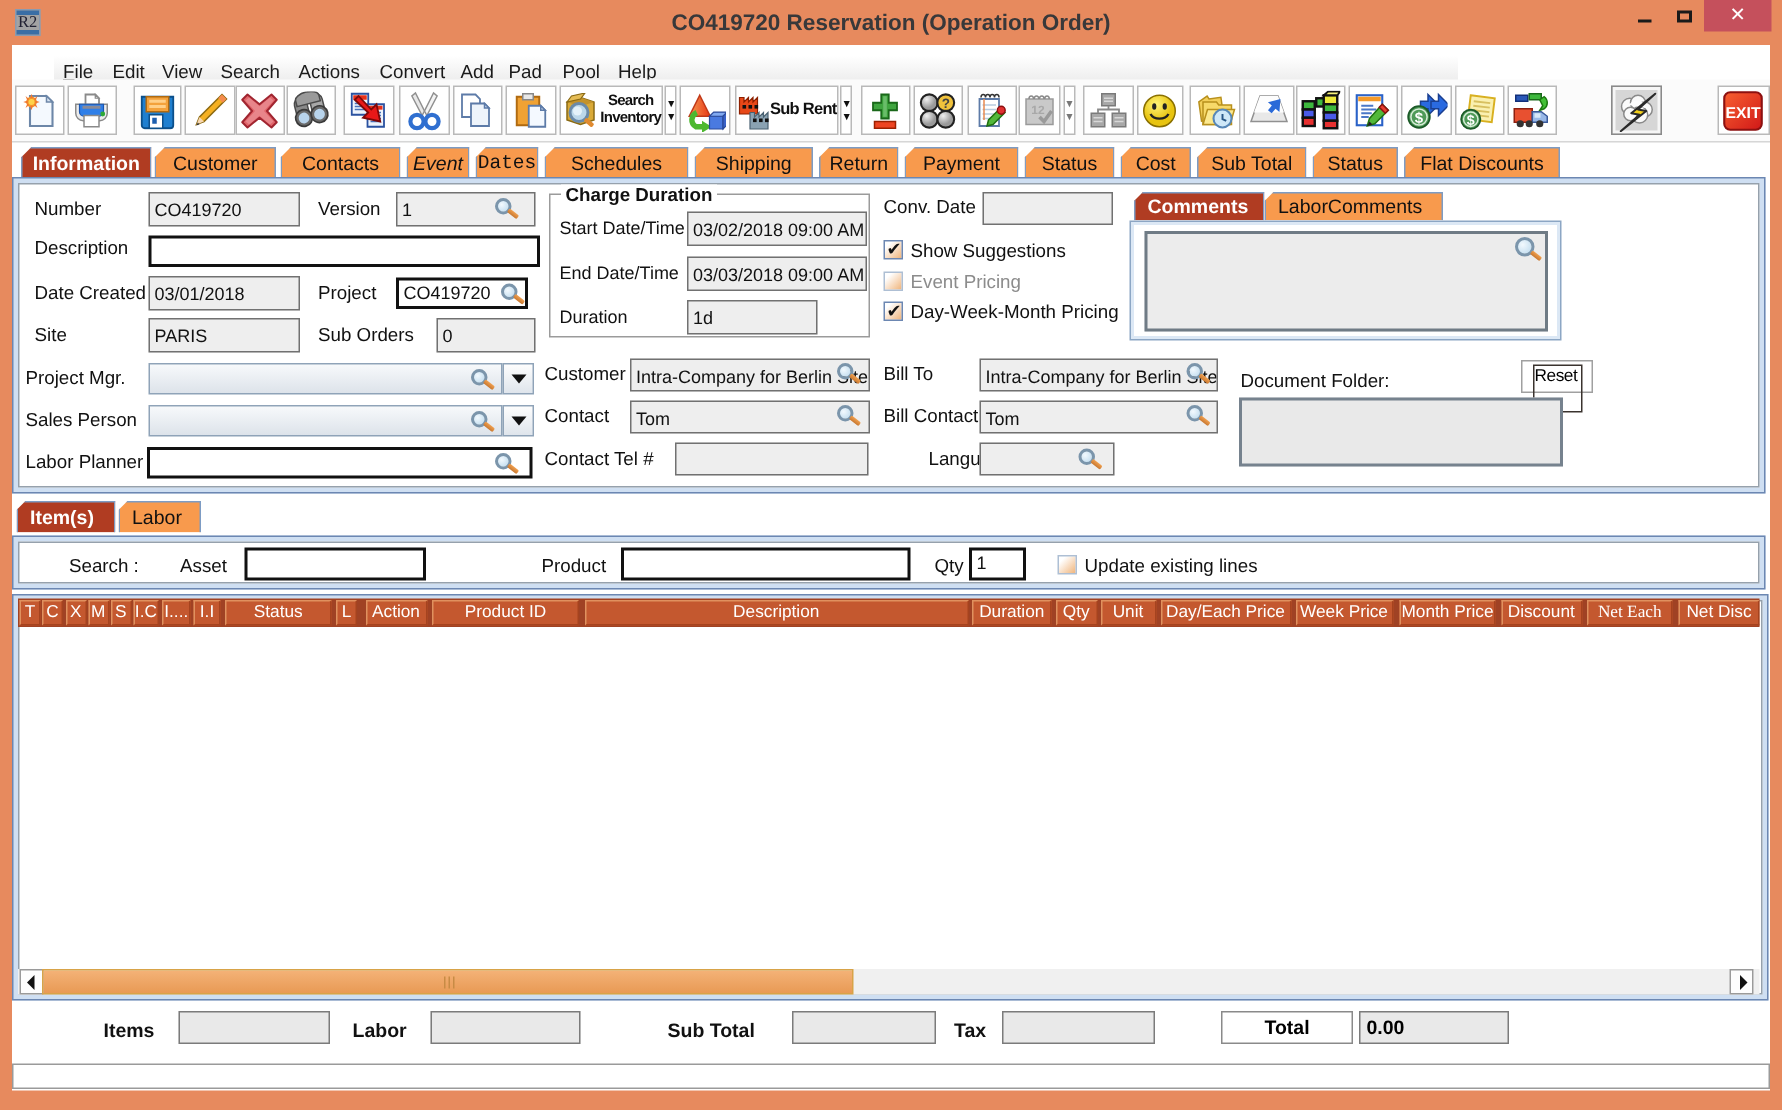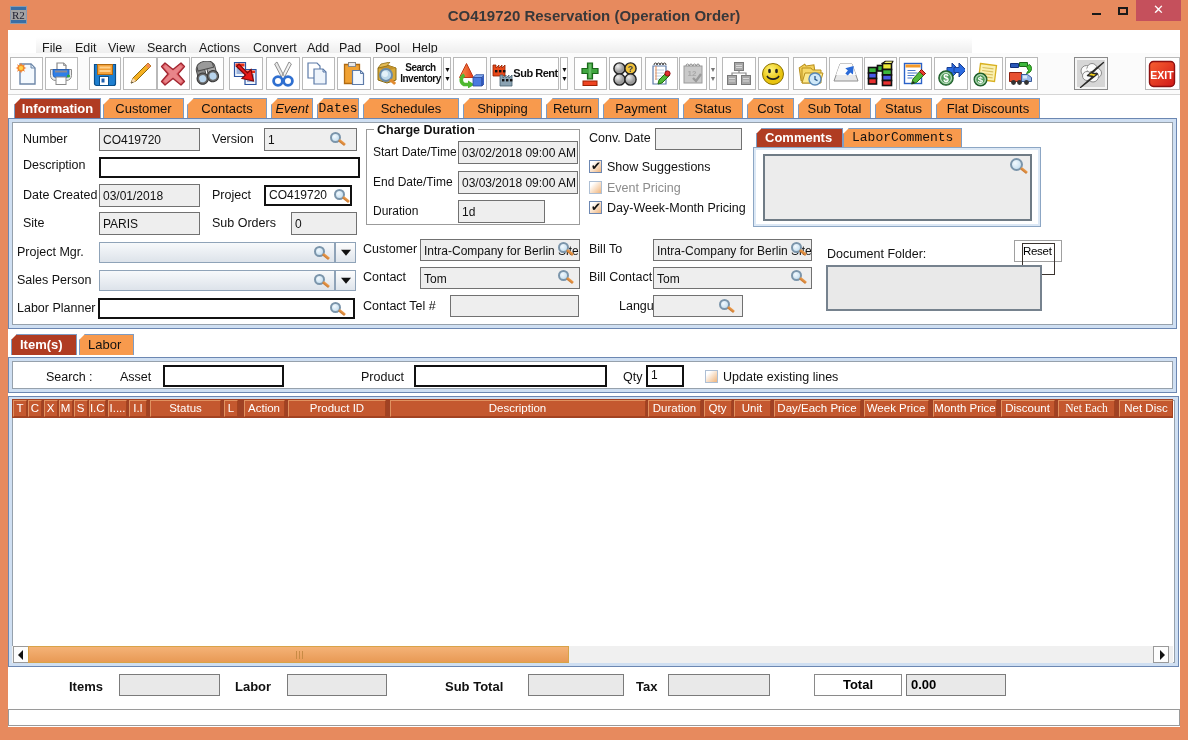--- a/index.html
+++ b/index.html
@@ -488,21 +488,21 @@
   <div class="lbl" style="left:589px; top:131px;">Conv. Date</div>
   <div class="gfield" style="left:655px; top:128px; width:87px; height:22px;"></div>
   <div class="chk" style="left:589px; top:160px;"></div>
   <div class="lbl" style="left:607px; top:160px;">Show Suggestions</div>
   <div class="chk chkd" style="left:589px; top:181px;"></div>
   <div class="lbl" style="left:607px; top:181px; color:#8c8c8c;">Event Pricing</div>
   <div class="chk" style="left:589px; top:201px;"></div>
   <div class="lbl" style="left:607px; top:201px;">Day-Week-Month Pricing</div>
 
   <div class="ctab csel" style="left:756px; top:128px; width:87px;">Comments</div>
-  <div class="ctab" style="left:843px; top:128px; width:119px;font-family:Liberation Mono, monospace;">LaborComments</div>
+  <div class="ctab" style="left:843px; top:128px; width:119px;">LaborComments</div>
   <div class="cbox" style="left:753px; top:147px; width:288px; height:80px;">
     <div class="cboxin"></div>
   </div>
   <div class="mag" style="left:1010px; top:158px; width:13px; height:13px;"></div>
 
   <div class="lbl" style="left:363px; top:242px;">Customer</div>
   <div class="gfield" style="left:420px; top:239px; width:160px; height:22px;">Intra-Company for Berlin Site</div>
   <div class="mag" style="left:558px; top:242px;"></div>
   <div class="lbl" style="left:589px; top:242px;">Bill To</div>
   <div class="gfield" style="left:653px; top:239px; width:159px; height:22px;">Intra-Company for Berlin Site</div>

